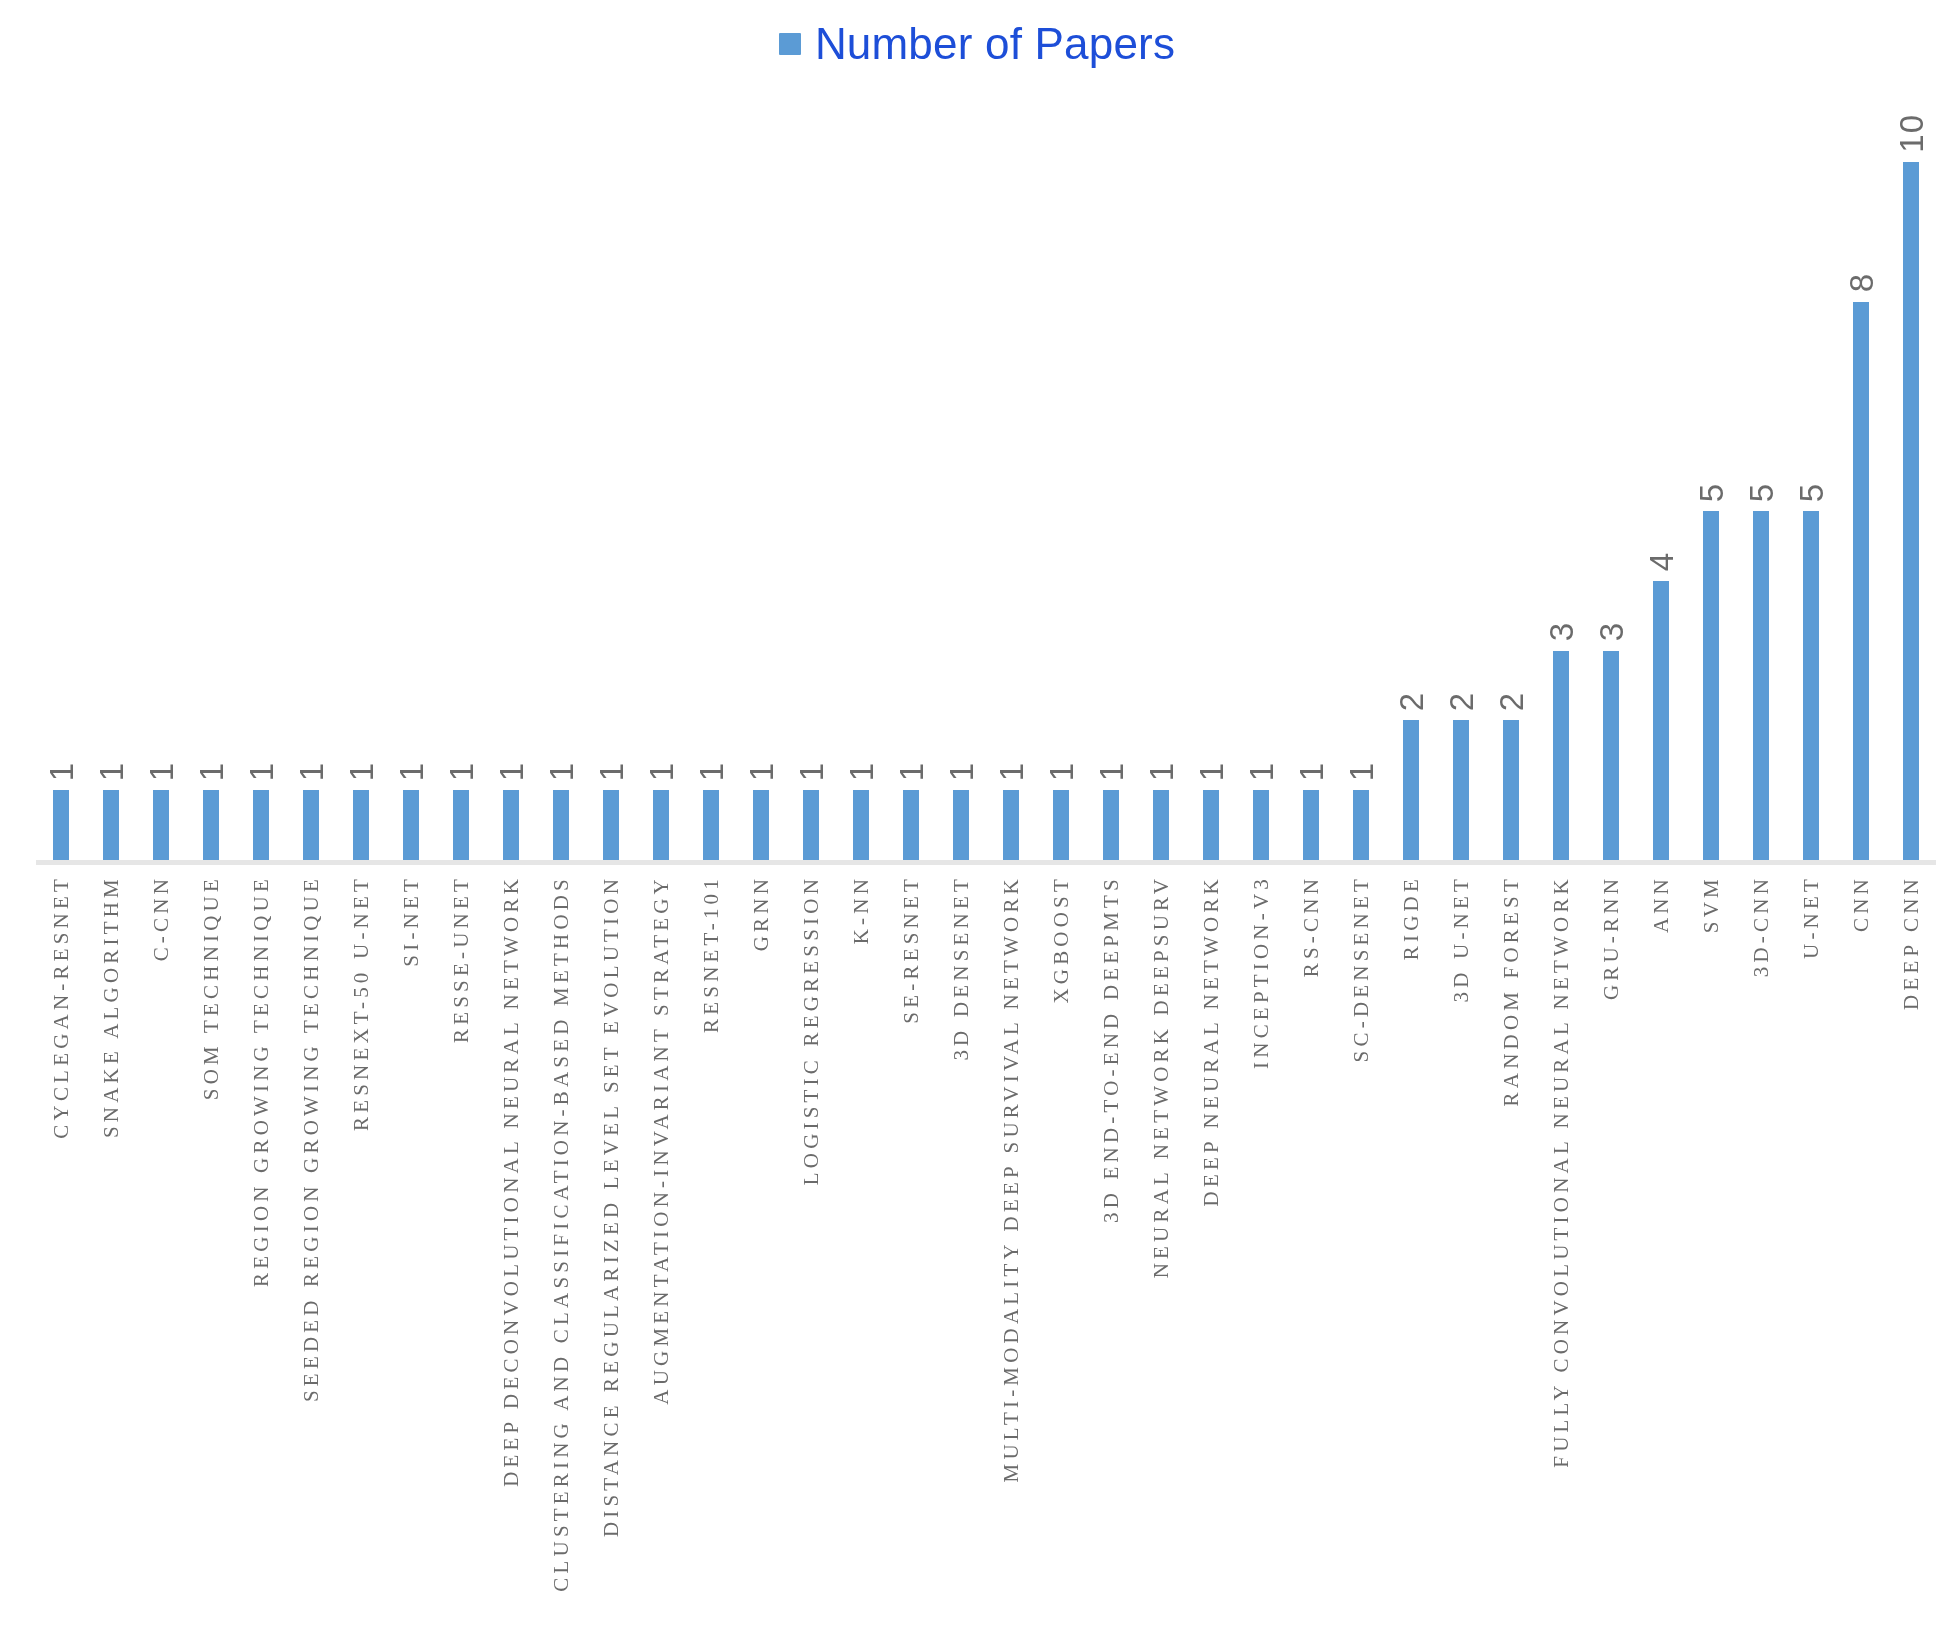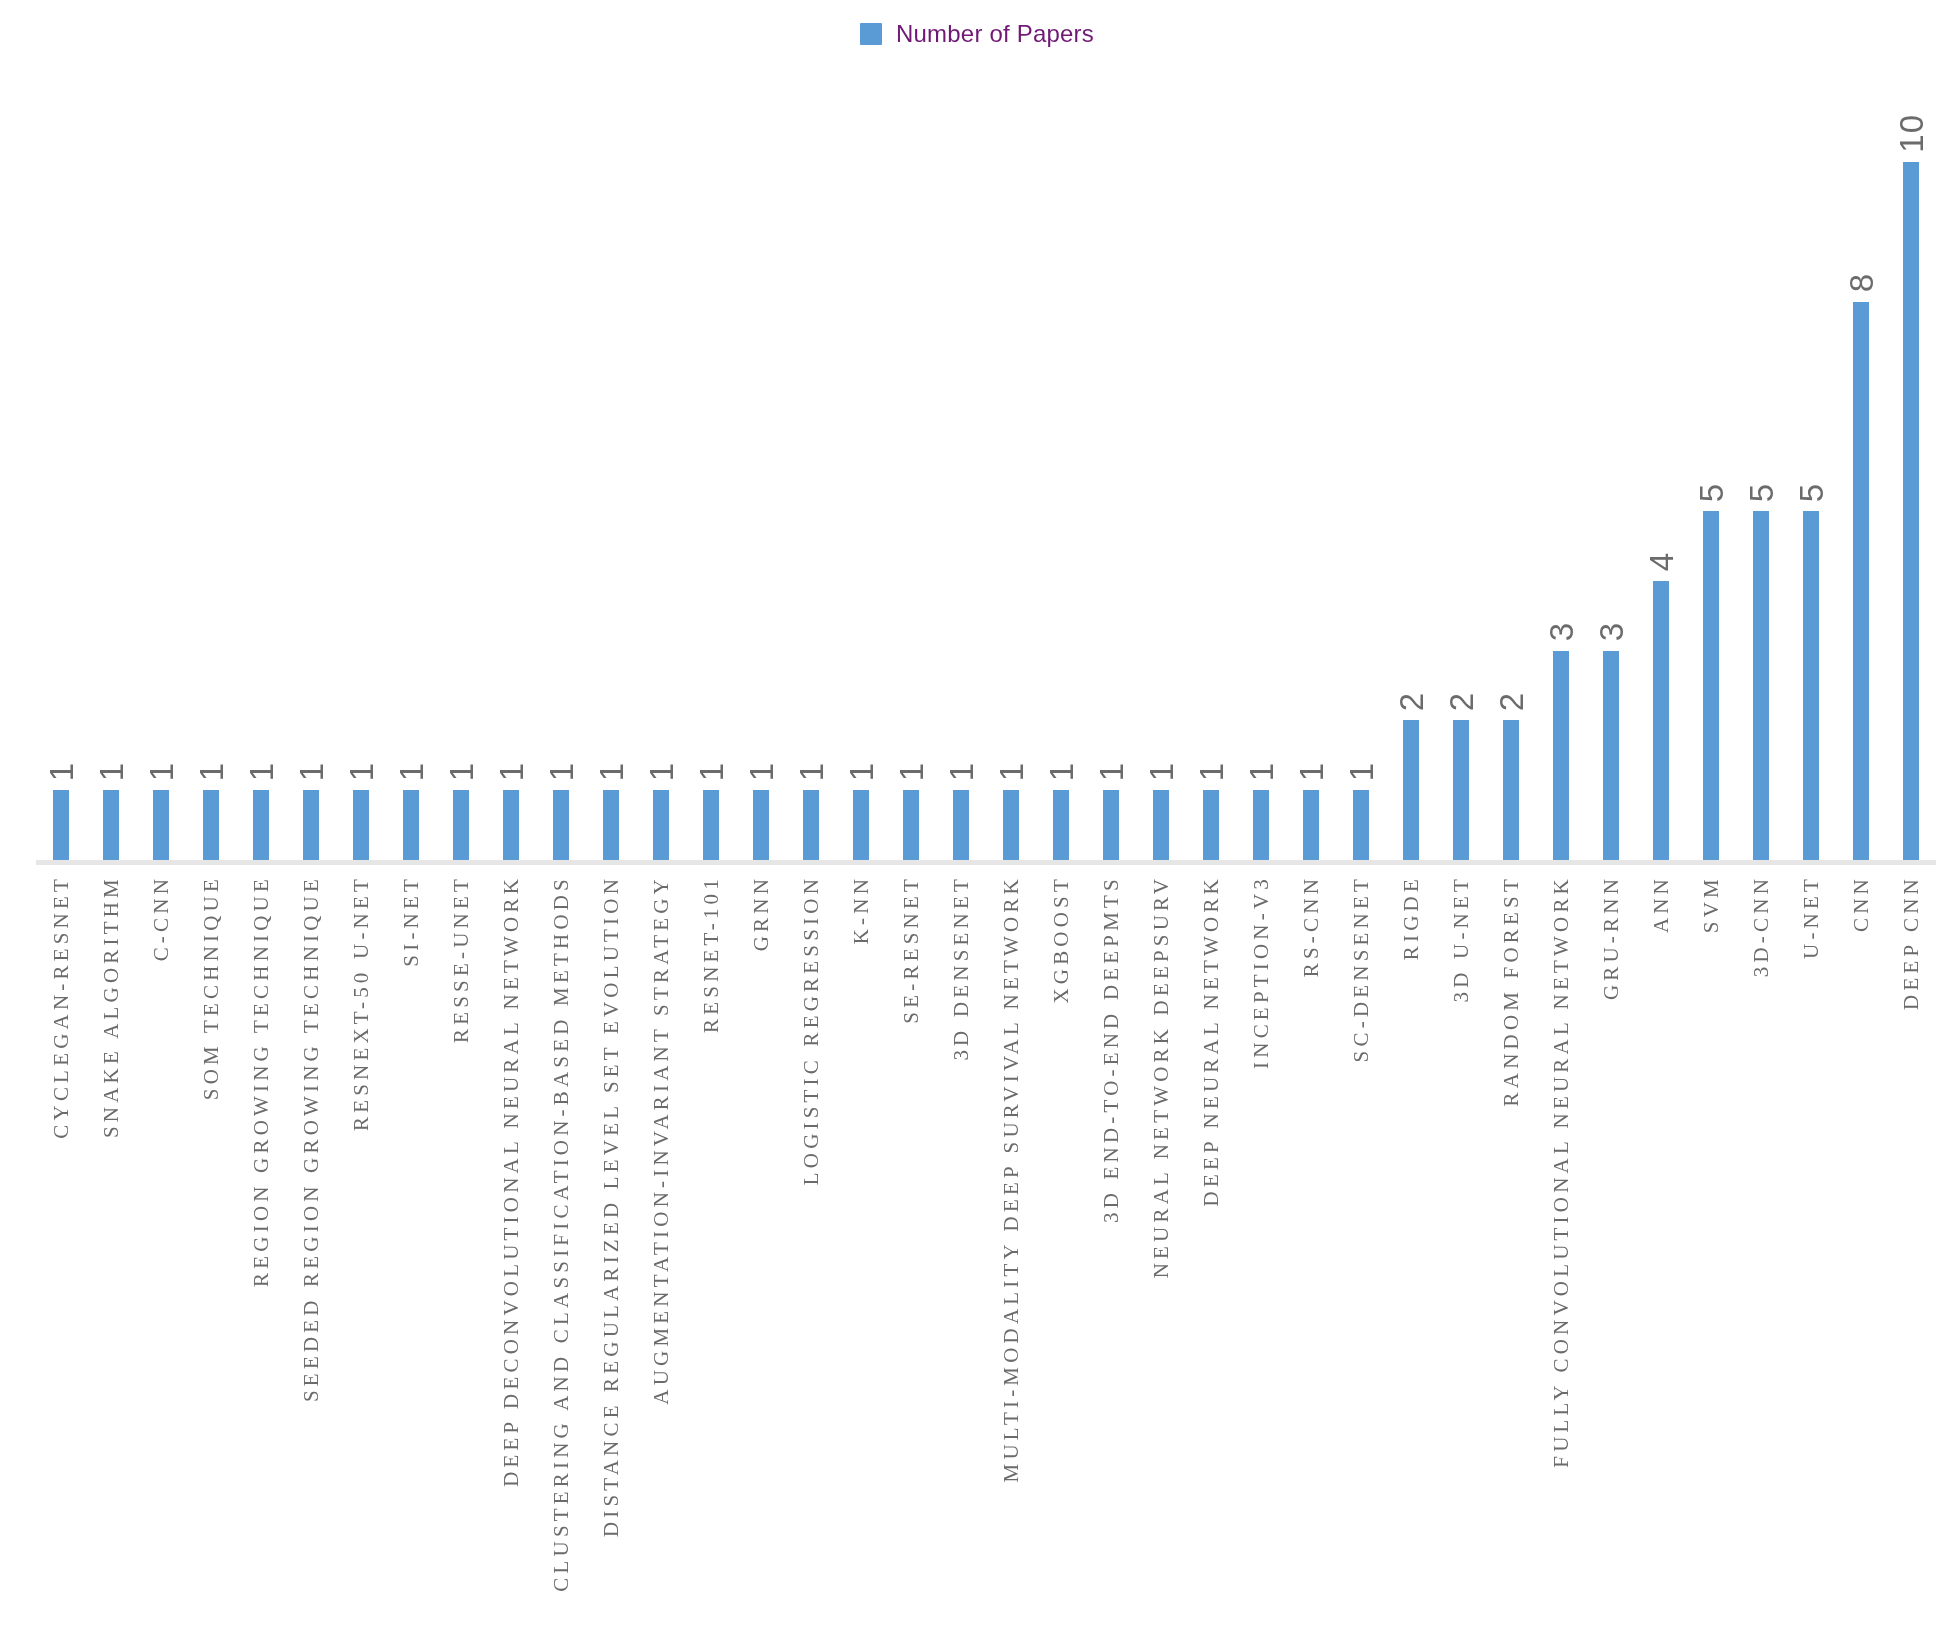--- a/index.html
+++ b/index.html
@@ -15,21 +15,21 @@
   #legend{
     position:absolute;
     top:22px;left:0;width:1954px;
     display:flex;align-items:center;justify-content:center;
     gap:14px;
   }
   #legend .swatch{
     width:22px;height:22px;border-radius:1px;flex:none;
   }
   #legend .legend-label{
-    font-size:24px;color:#701a75;letter-spacing:.2px;line-height:1;
+    font-size:44px;color:#1d4ed8;letter-spacing:.2px;line-height:1;
     white-space:nowrap;
   }
 
   
   #plot{
     position:absolute;
     left:36px;
     top:100px;
     width:1900px;
     height:1450px;

